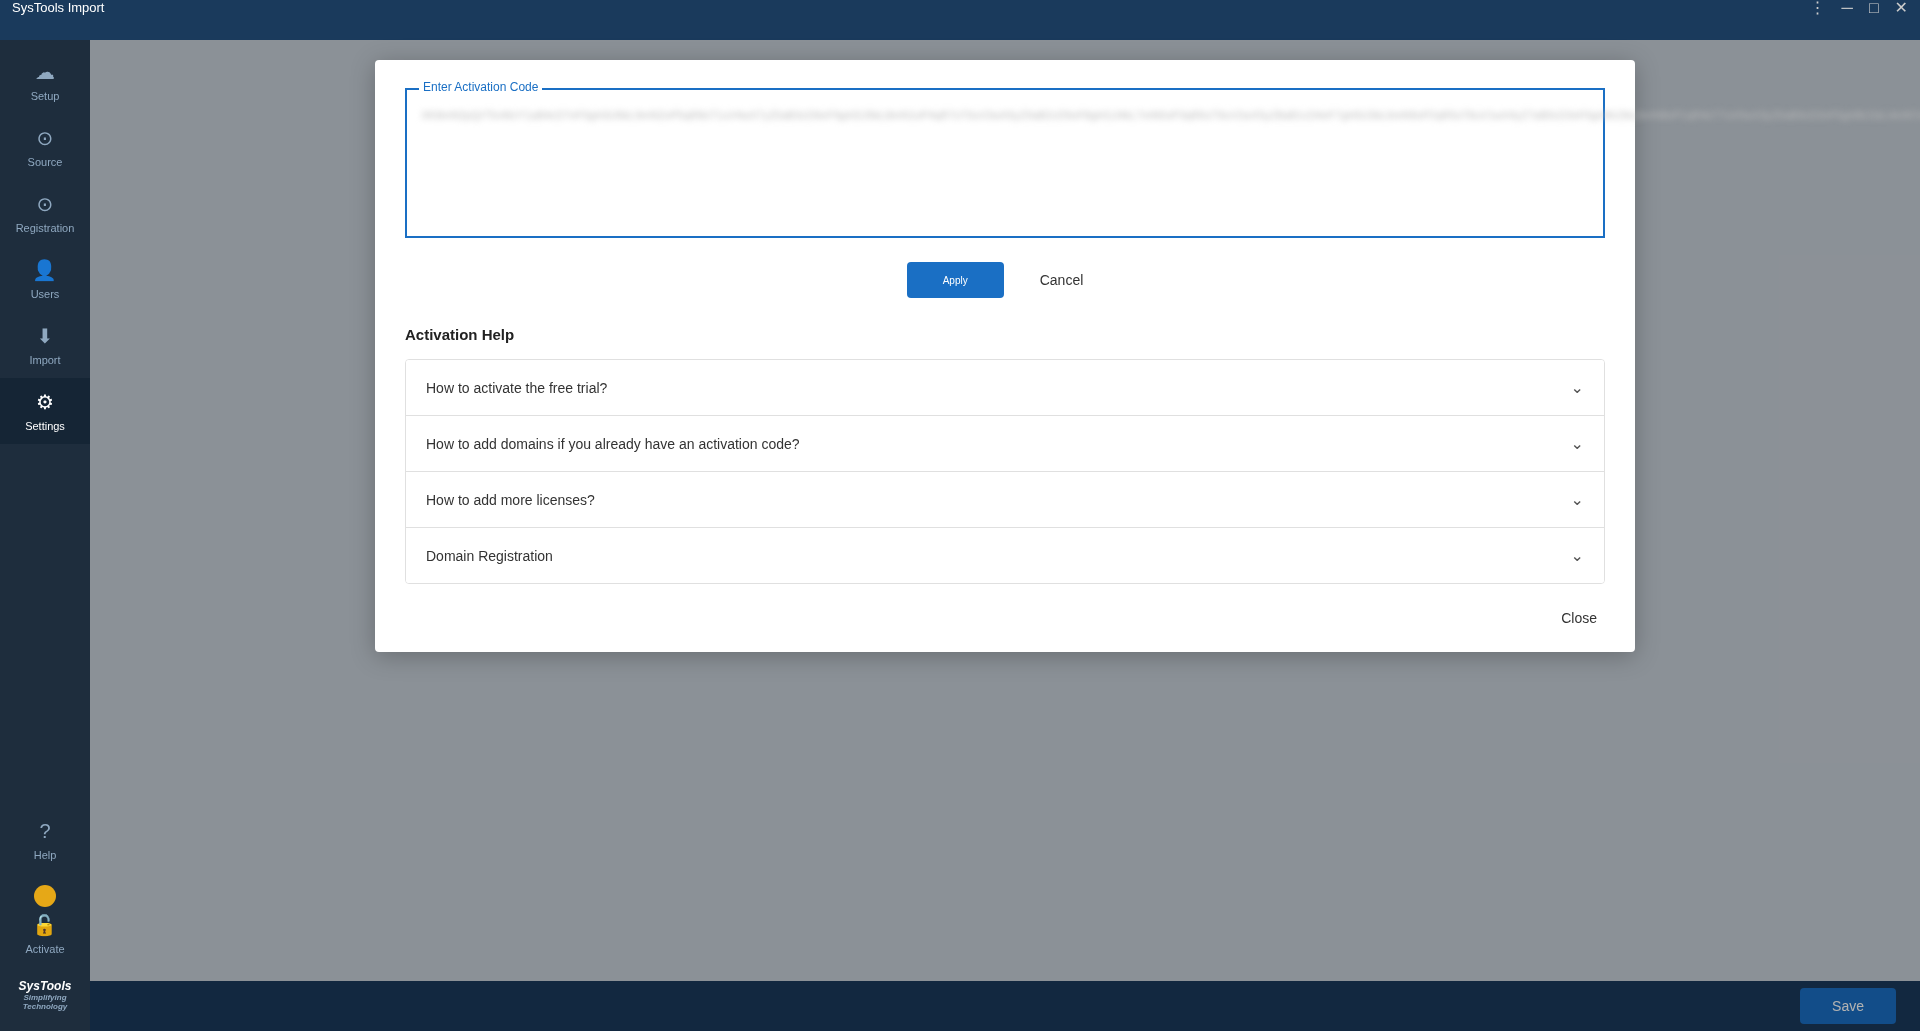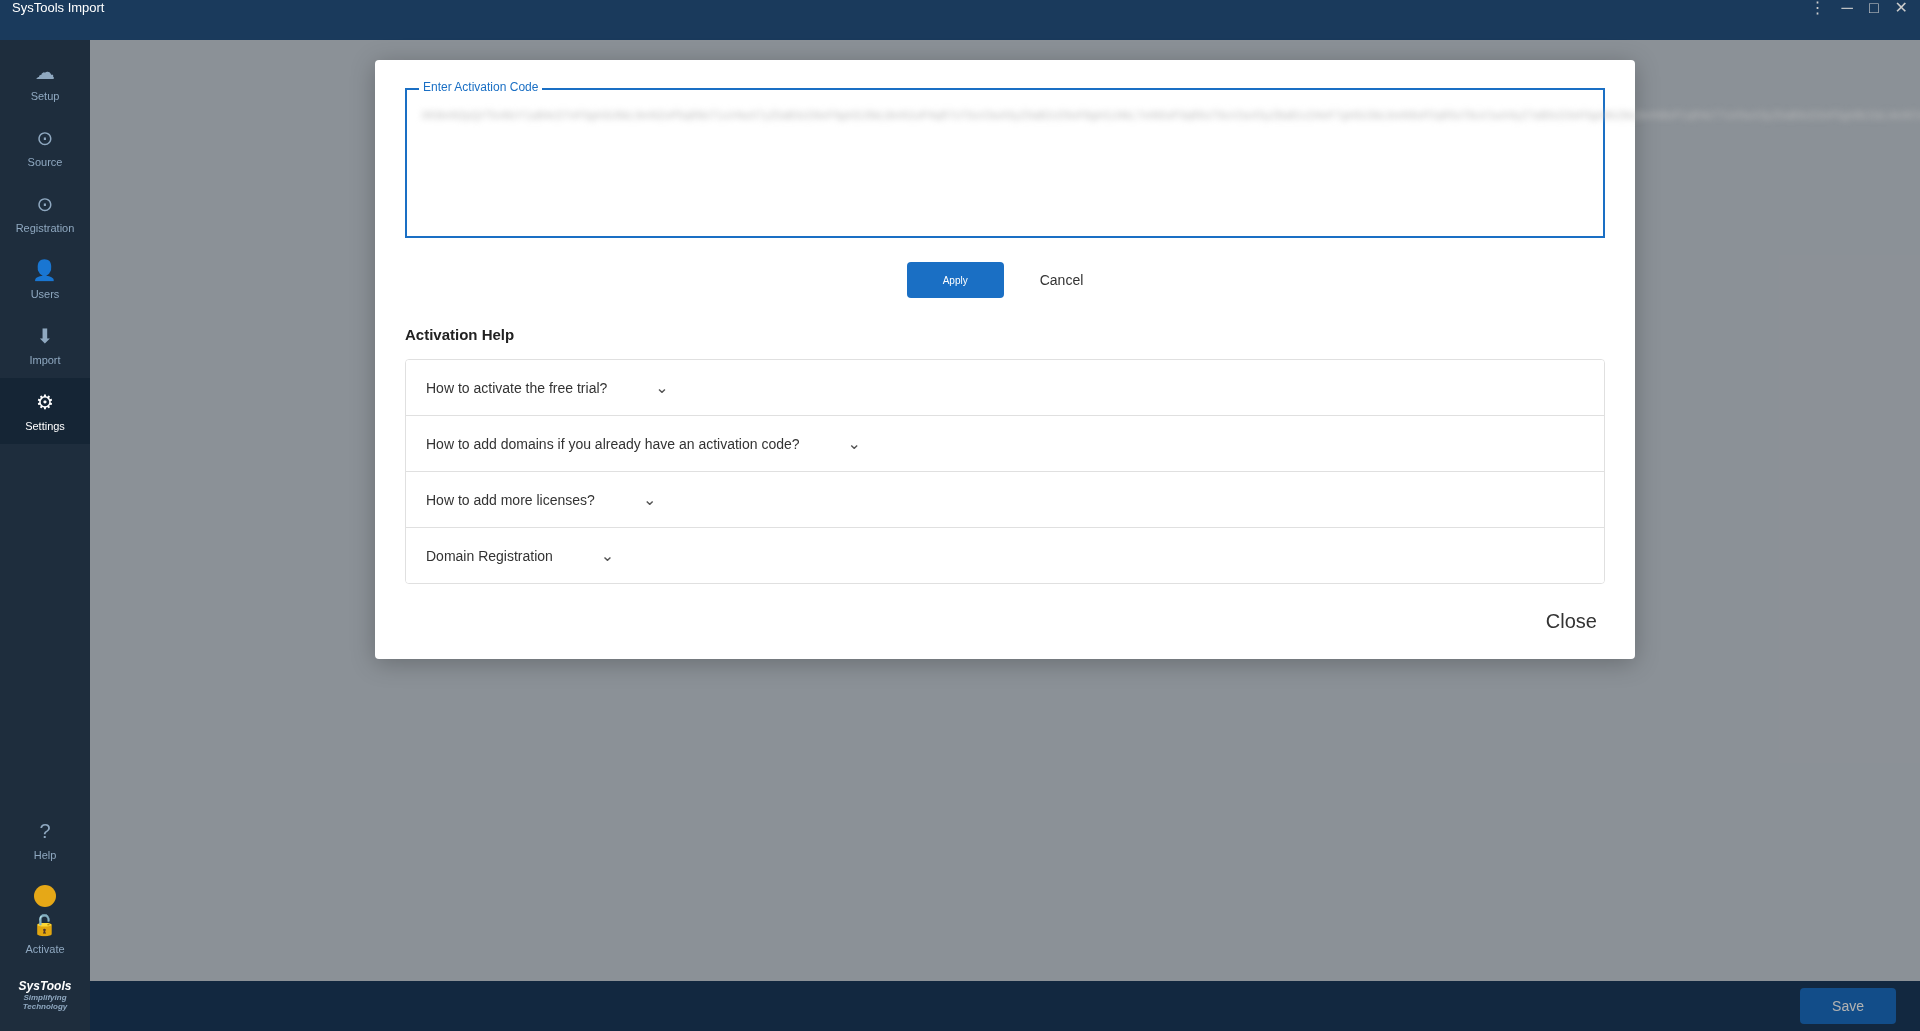--- a/index.html
+++ b/index.html
@@ -210,20 +210,21 @@
       overflow: hidden;
       margin-bottom: 0;
     }
     .accordion-item {
       border-bottom: 1px solid #e0e0e0;
       background: #fff;
     }
     .accordion-item:last-child { border-bottom: none; }
     .accordion-header {
       display: flex;
+      justify-content: space-between;
       align-items: center;
       padding: 18px 20px;
       cursor: pointer;
       font-size: 14px;
       color: #333;
       gap: 48px;
     }
     .accordion-chevron {
       color: #555;
       font-size: 16px;
@@ -232,21 +233,21 @@
     
     .dialog-footer {
       display: flex;
       justify-content: flex-end;
       padding-top: 20px;
     }
     .btn-close {
       background: none;
       border: none;
       color: #333;
-      font-size: 20px;
+      font-size: 14px;
       cursor: pointer;
       padding: 6px 8px;
     }
 
     
     .save-bar {
       position: absolute;
       bottom: 0;
       right: 0;
       width: calc(1920px - 90px);

